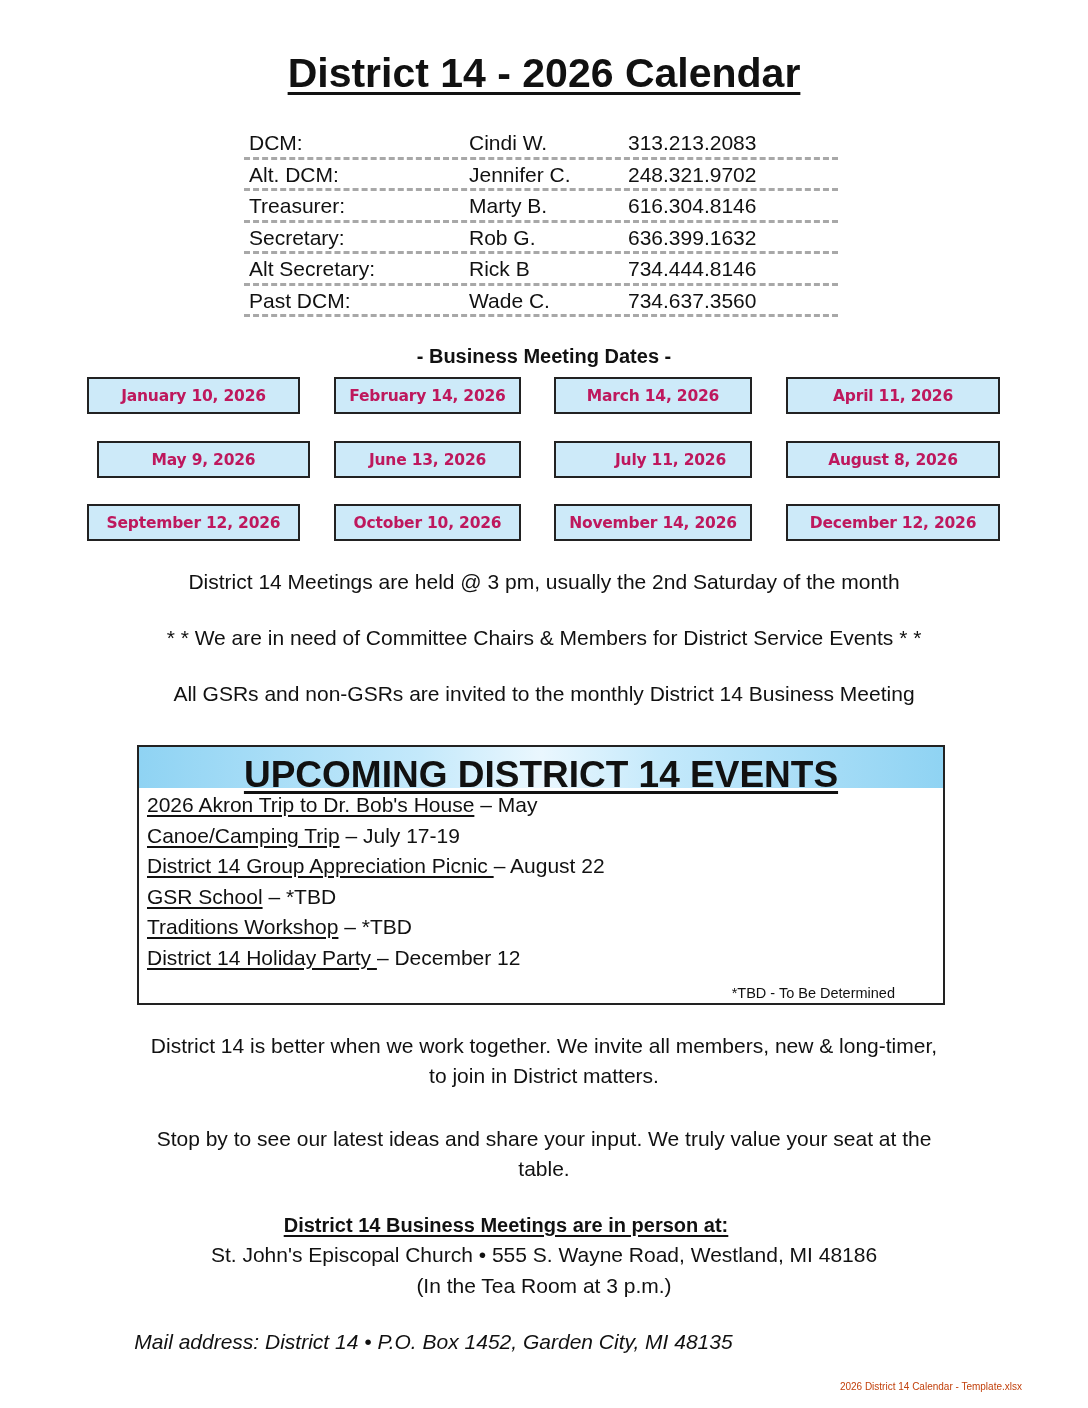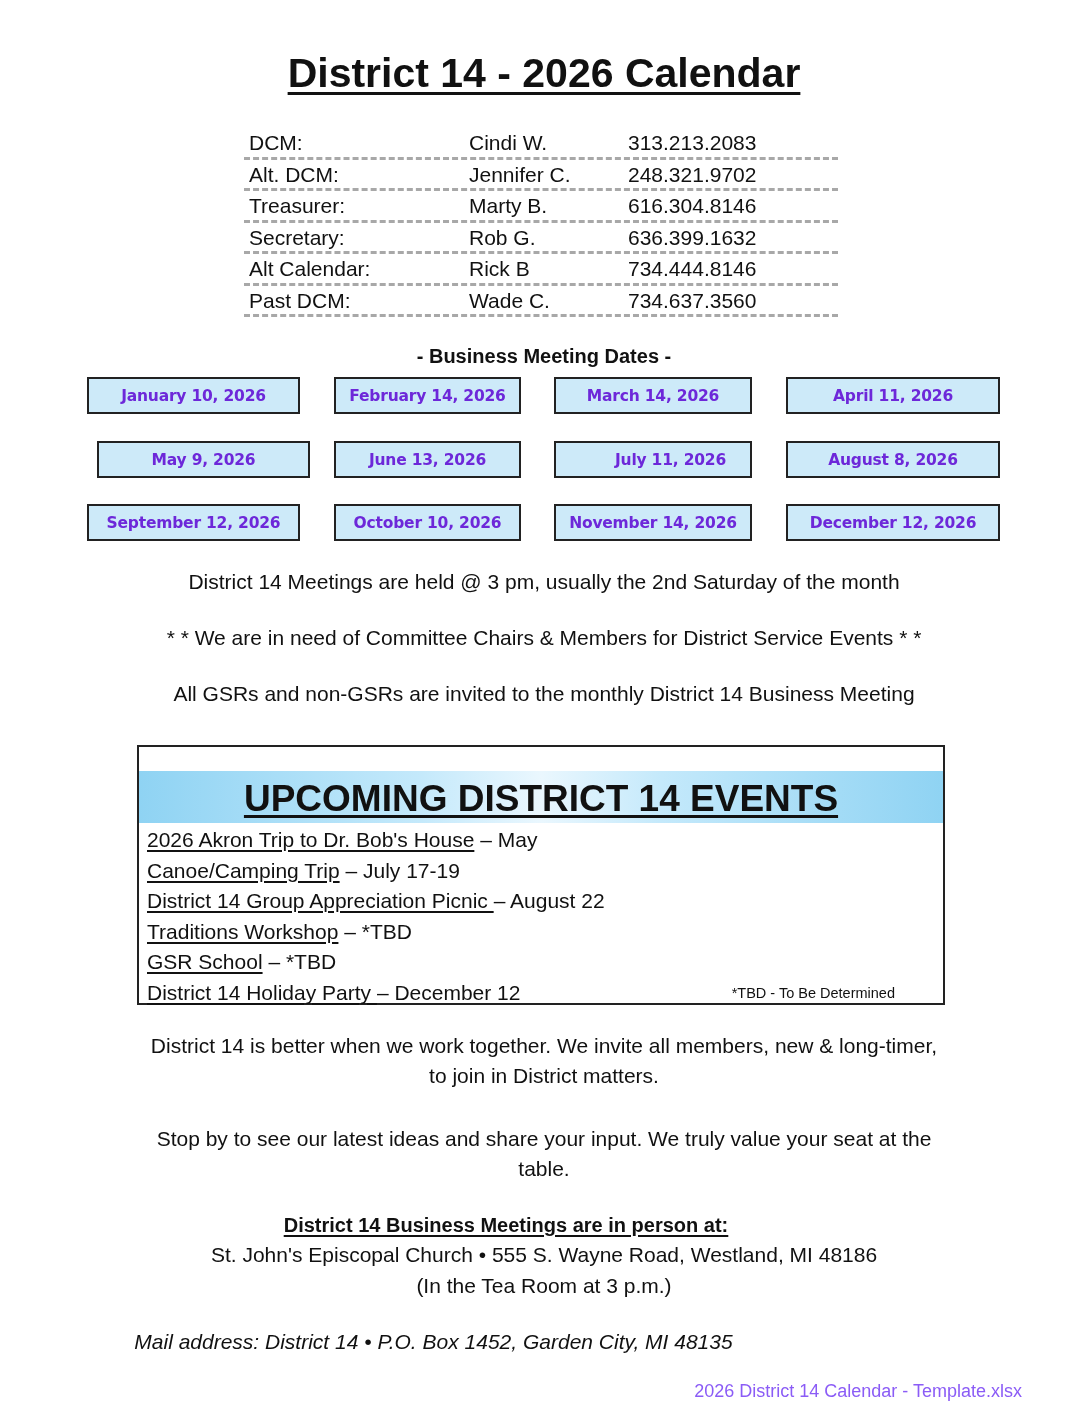--- a/index.html
+++ b/index.html
@@ -22,36 +22,36 @@
   .officer-row .phone { position: absolute; left: 384px; top: 0; }
 
   .bm-heading {
     position: absolute; left: 0; width: 1088px; top: 345px; text-align: center;
     font-weight: bold; font-size: 20px;
   }
 
   .date-box {
     position: absolute; height: 37px; background: #cdeaf9; border: 2px solid #222;
     font-family: "DejaVu Sans", sans-serif; font-weight: bold; font-size: 15.5px;
-    display: flex; align-items: center; justify-content: center; color: #6d28d9;
+    display: flex; align-items: center; justify-content: center; color: #be185d;
     letter-spacing: -0.2px;
   }
 
   .info-line {
     position: absolute; left: 0; width: 1088px; text-align: center; font-size: 21px;
   }
 
   .events-box {
     position: absolute; left: 137px; top: 745px; width: 808px; height: 260px;
     border: 2px solid #222; background: #fff;
   }
   .events-header {
-    height: 52px;
+    height: 41px;
     background: linear-gradient(90deg, #8fd3f3 0%, #c4e9fb 35%, #eaf7fe 50%, #c4e9fb 65%, #8fd3f3 100%);
-    text-align: center; font-weight: bold; font-size: 37px; line-height: 56px; margin-top: 24px;
+    text-align: center; font-weight: bold; font-size: 37px; line-height: 56px;
   }
   .events-header span { text-decoration: underline; text-decoration-thickness: 3px; text-underline-offset: 4px; }
   .events-list { padding-left: 8px; padding-top: 2px; }
   .event-item { font-size: 21px; line-height: 30.6px; height: 30.6px; white-space: pre; }
   .event-item .ev-name { text-decoration: underline; text-decoration-thickness: 1.5px; text-underline-offset: 3px; }
   .tbd-note { position: absolute; right: 48px; bottom: 2px; font-size: 14.5px; }
 
   .para {
     position: absolute; left: 140px; width: 808px; text-align: center; font-size: 21px; line-height: 30px;
   }
@@ -61,21 +61,21 @@
     font-weight: bold; font-size: 20px;
   }
   .loc-heading span { text-decoration: underline; text-decoration-thickness: 2px; text-underline-offset: 3px; }
 
   .mail {
     position: absolute; left: 0; width: 867px; top: 1330px; text-align: center;
     font-size: 21px; font-style: italic;
   }
 
   .footer-file {
-    position: absolute; right: 66px; top: 1381px; font-size: 18px; color: #8b5cf6;
+    position: absolute; right: 66px; top: 1381px; font-size: 10px; color: #c2410c;
   }
 </style>
 </head>
 <body>
 
 <div class="title"><span>District 14 - 2026 Calendar</span></div>
 
 <div class="officers">
   <div class="officer-row">
     <span class="role">DCM:</span>
@@ -91,21 +91,21 @@
     <span class="role">Treasurer:</span>
     <span class="name">Marty B.</span>
     <span class="phone">616.304.8146</span>
   </div>
   <div class="officer-row">
     <span class="role">Secretary:</span>
     <span class="name">Rob G.</span>
     <span class="phone">636.399.1632</span>
   </div>
   <div class="officer-row">
-    <span class="role">Alt Calendar:</span>
+    <span class="role">Alt Secretary:</span>
     <span class="name">Rick B</span>
     <span class="phone">734.444.8146</span>
   </div>
   <div class="officer-row">
     <span class="role">Past DCM:</span>
     <span class="name">Wade C.</span>
     <span class="phone">734.637.3560</span>
   </div>
 </div>
 
@@ -129,22 +129,22 @@
 <div class="info-line" style="top:570px;">District 14 Meetings are held @ 3 pm, usually the 2nd Saturday of the month</div>
 <div class="info-line" style="top:626px;">* * We are in need of Committee Chairs &amp; Members for District Service Events * *</div>
 <div class="info-line" style="top:682px;">All GSRs and non-GSRs are invited to the monthly District 14 Business Meeting</div>
 
 <div class="events-box">
   <div class="events-header"><span>UPCOMING DISTRICT 14 EVENTS</span></div>
   <div class="events-list">
     <div class="event-item"><span class="ev-name">2026 Akron Trip to Dr. Bob's House</span><span> – May</span></div>
     <div class="event-item"><span class="ev-name">Canoe/Camping Trip</span><span> – July 17-19</span></div>
     <div class="event-item"><span class="ev-name">District 14 Group Appreciation Picnic </span><span>– August 22</span></div>
+    <div class="event-item"><span class="ev-name">GSR School</span><span> – *TBD</span></div>
     <div class="event-item"><span class="ev-name">Traditions Workshop</span><span> – *TBD</span></div>
-    <div class="event-item"><span class="ev-name">GSR School</span><span> – *TBD</span></div>
     <div class="event-item"><span class="ev-name">District 14 Holiday Party </span><span>– December 12</span></div>
   </div>
   <div class="tbd-note">*TBD - To Be Determined</div>
 </div>
 
 <div class="para" style="top:1031px;">District 14 is better when we work together. We invite all members, new &amp; long-timer, to join in District matters.</div>
 <div class="para" style="top:1124px;">Stop by to see our latest ideas and share your input. We truly value your seat at the table.</div>
 
 <div class="loc-heading"><span>District 14 Business Meetings are in person at:</span></div>
 <div class="info-line" style="top:1243px;">St. John's Episcopal Church • 555 S. Wayne Road, Westland, MI 48186</div>

